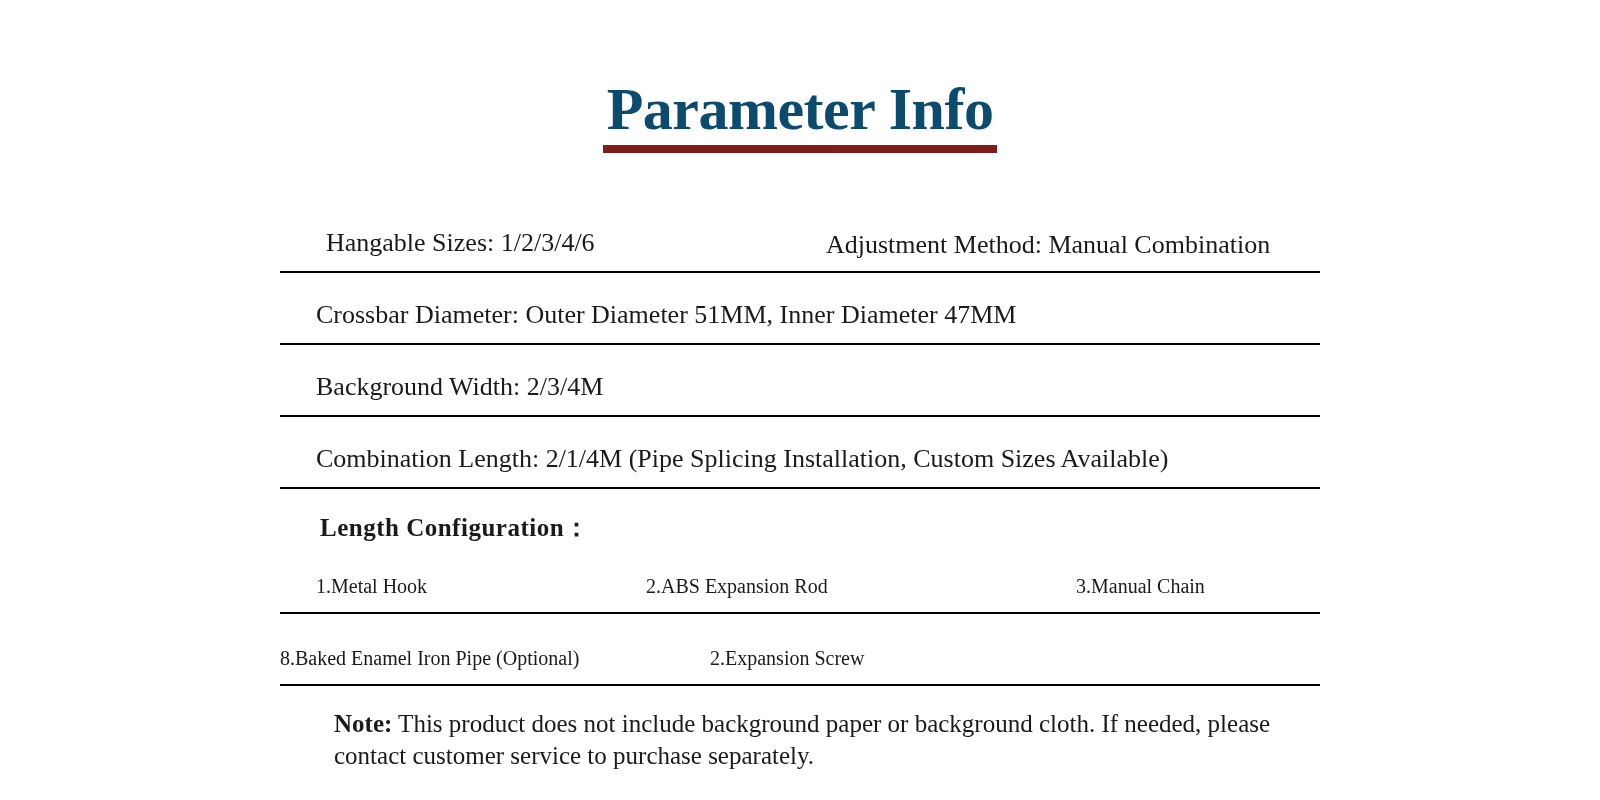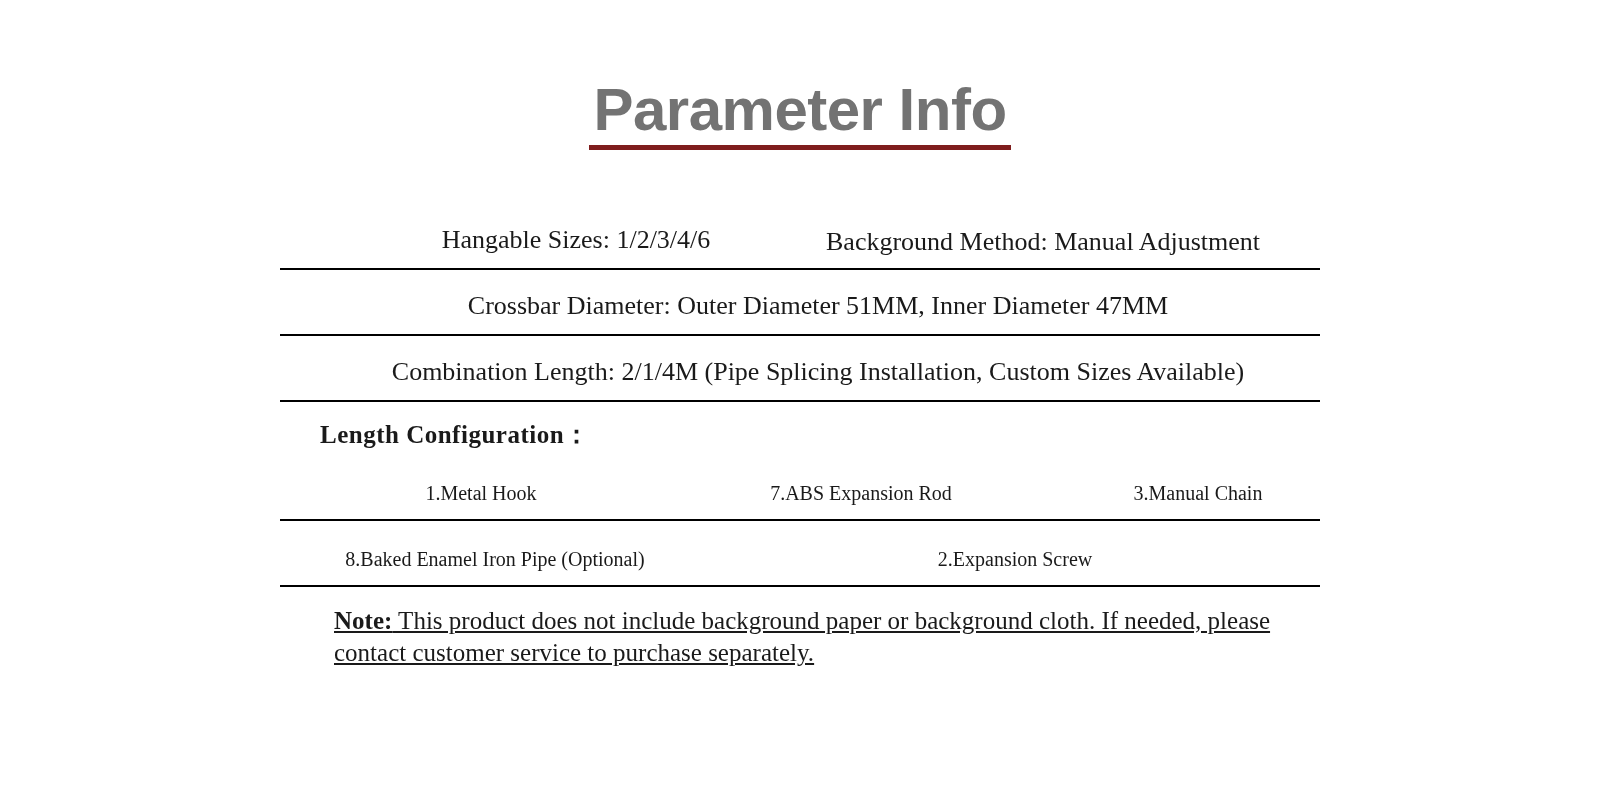--- a/index.html
+++ b/index.html
@@ -22,44 +22,43 @@
     box-sizing: border-box;
   }
 
   
   .title-wrap {
     text-align: center;
     padding-top: 38px;
   }
   .title {
     display: inline-block;
-    font-family: Liberation Sans, sans-serif;
+    font-family: Liberation Serif, serif;
     font-weight: bold;
     font-size: 60px;
     line-height: 1.05;
     letter-spacing: -0.5px;
-    color: #737373;
-    border-bottom: 5px solid #7f1d1d;
+    color: #0c4a6e;
+    border-bottom: 8px solid #7f1d1d;
     padding: 0 4px 4px 4px;
   }
 
   
   .rows {
     margin: 0 auto;
     width: 1040px;
     padding-top: 30px;
   }
 
   .rule-row {
     position: relative;
     border-bottom: 2px solid #000;
     padding: 0 0 6px 0;
-    margin-bottom: 16px;
+    margin-bottom: 22px;
     min-height: 42px;
-    text-align: center;
   }
 
   .rule-row .cell {
     display: inline-block;
     font-size: 26px;
     line-height: 40px;
     white-space: nowrap;
     vertical-align: baseline;
   }
 
@@ -95,56 +94,58 @@
   .row-three .cell { font-size: 20px; }
 
   
   .note {
     width: 1000px;
     margin: 18px auto 0 auto;
     padding-left: 34px;
     box-sizing: border-box;
     font-size: 25px;
     line-height: 1.26;
-    text-decoration: underline;
   }
   .note b {
     font-weight: bold;
   }
 </style>
 </head>
 <body>
 
 <div class="page">
 
   <div class="title-wrap">
     <h1 class="title">Parameter Info</h1>
   </div>
 
   <div class="rows">
 
     <div class="rule-row row-split">
       <span class="cell c1">Hangable Sizes: 1/2/3/4/6</span>
-      <span class="cell c2">Background Method: Manual Adjustment</span>
+      <span class="cell c2">Adjustment Method: Manual Combination</span>
     </div>
 
     <div class="rule-row row-single">
       <span class="cell">Crossbar Diameter: Outer Diameter 51MM, Inner Diameter 47MM</span>
     </div>
 
+    <div class="rule-row row-single">
+      <span class="cell">Background Width: 2/3/4M</span>
+    </div>
 
     <div class="rule-row row-single">
       <span class="cell">Combination Length: 2/1/4M (Pipe Splicing Installation, Custom Sizes Available)</span>
     </div>
 
     <div class="config-head">Length Configuration：</div>
 
     <div class="rule-row row-three">
       <span class="cell col-a">1.Metal Hook</span>
-      <span class="cell col-b">7.ABS Expansion Rod</span>
+      <span class="cell col-b">2.ABS Expansion Rod</span>
       <span class="cell col-c">3.Manual Chain</span>
     </div>
 
     <div class="rule-row row-three">
       <span class="cell col-b">8.Baked Enamel Iron Pipe (Optional)</span>
       <span class="cell col-c">2.Expansion Screw</span>
     </div>
 
   </div>
 

